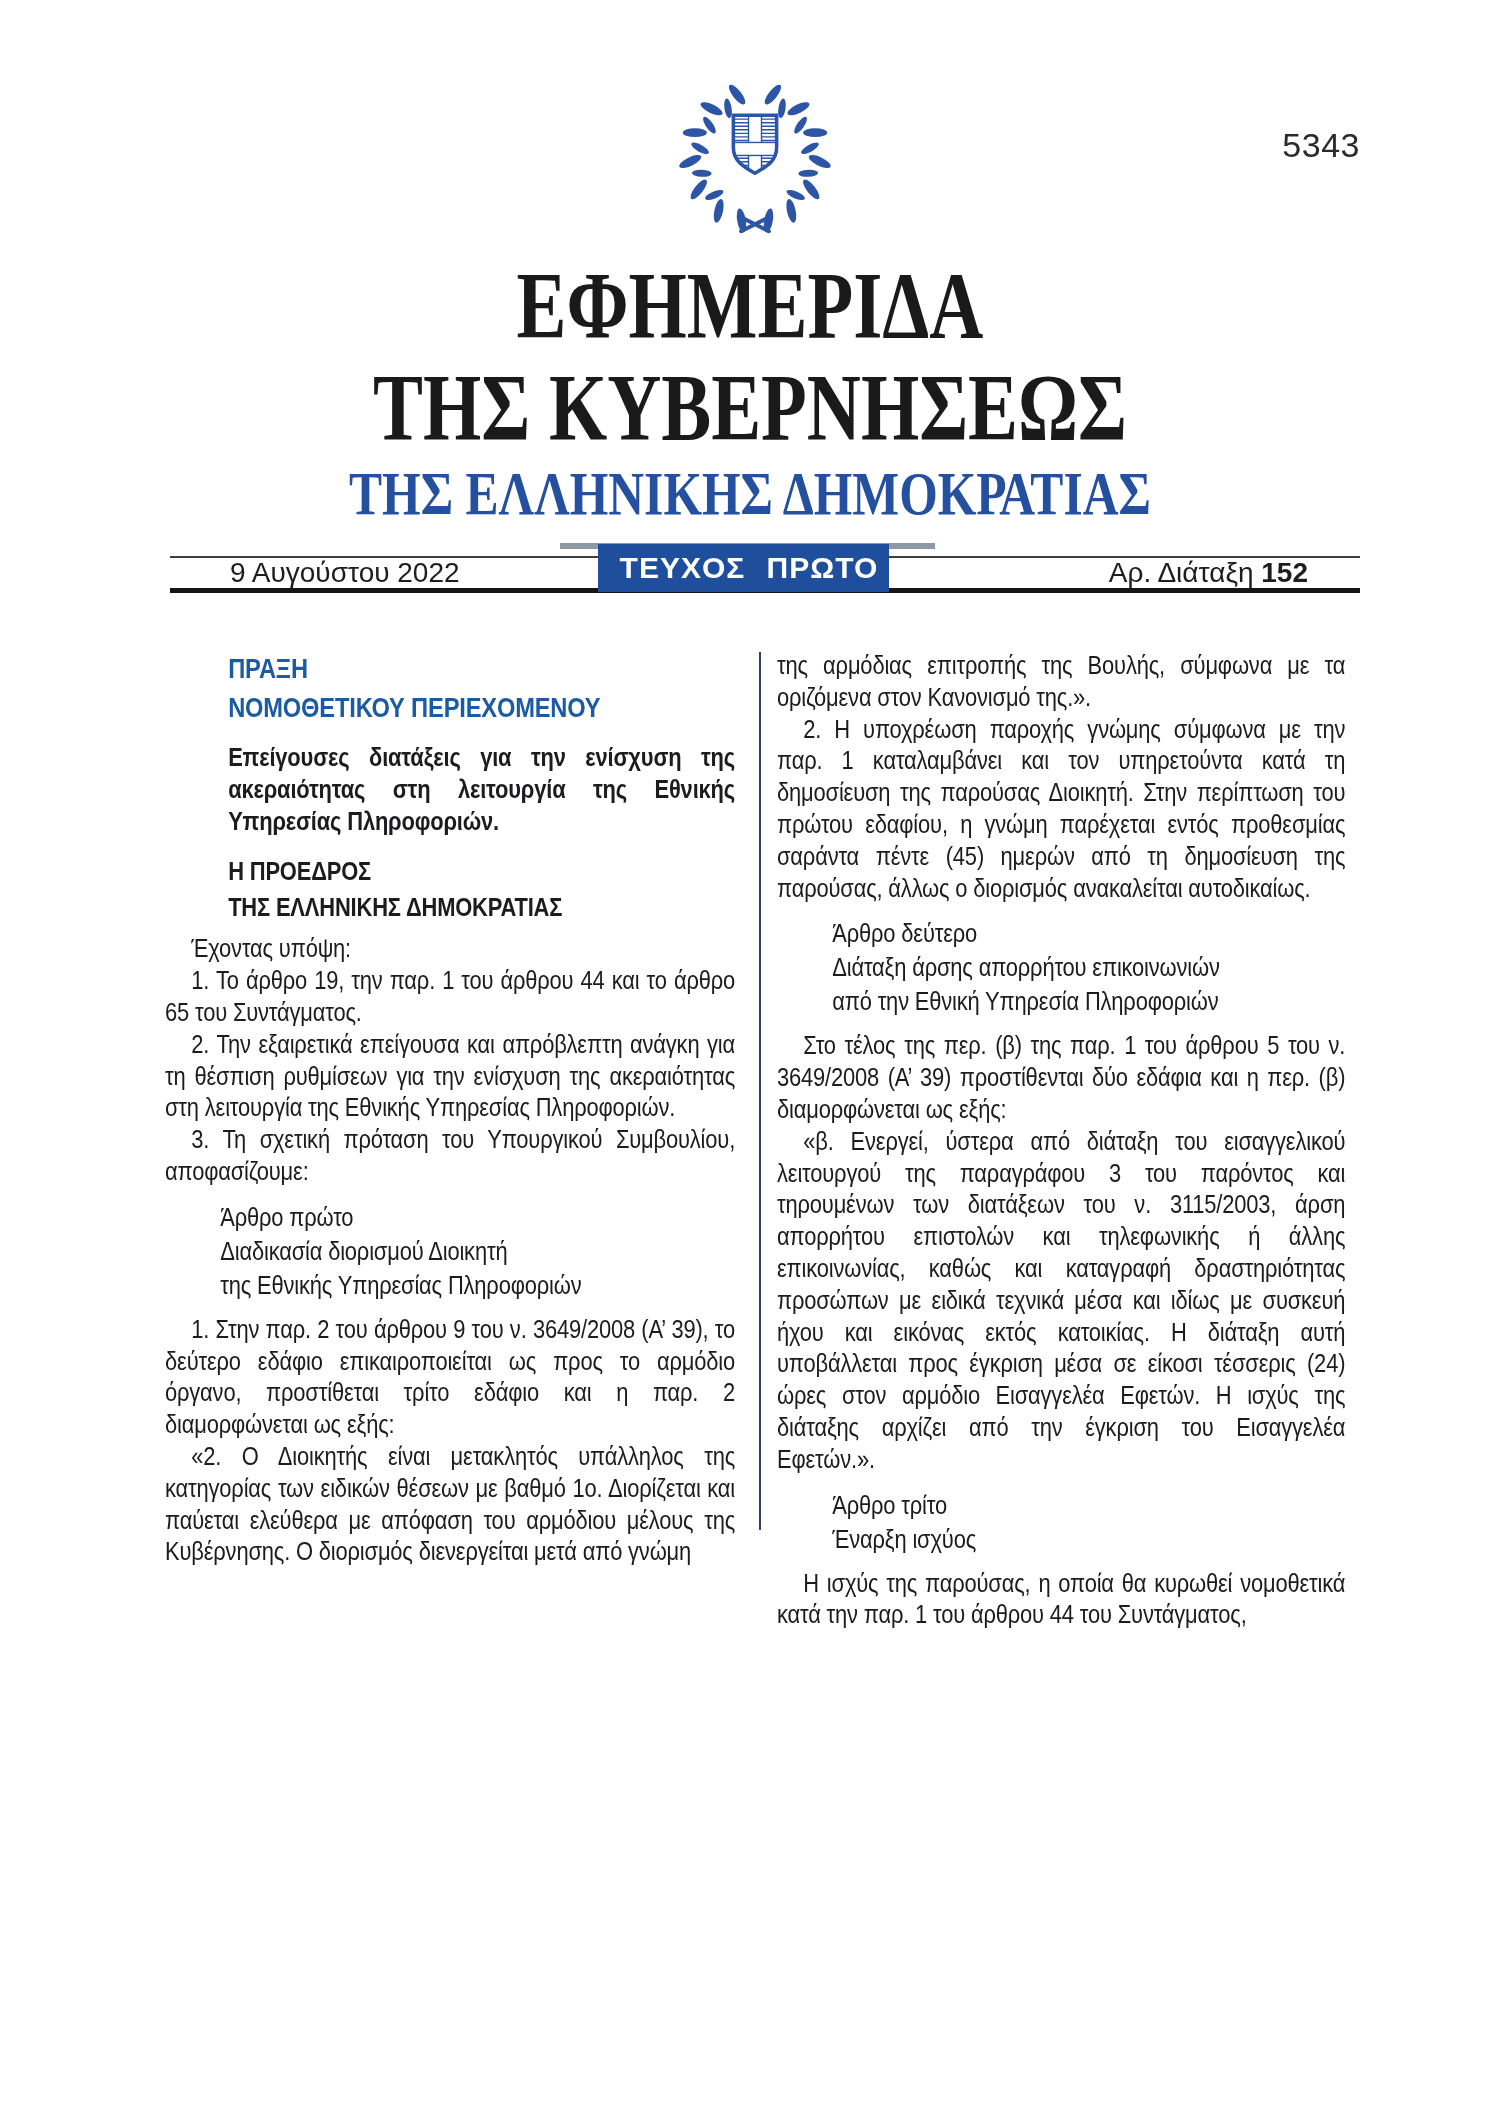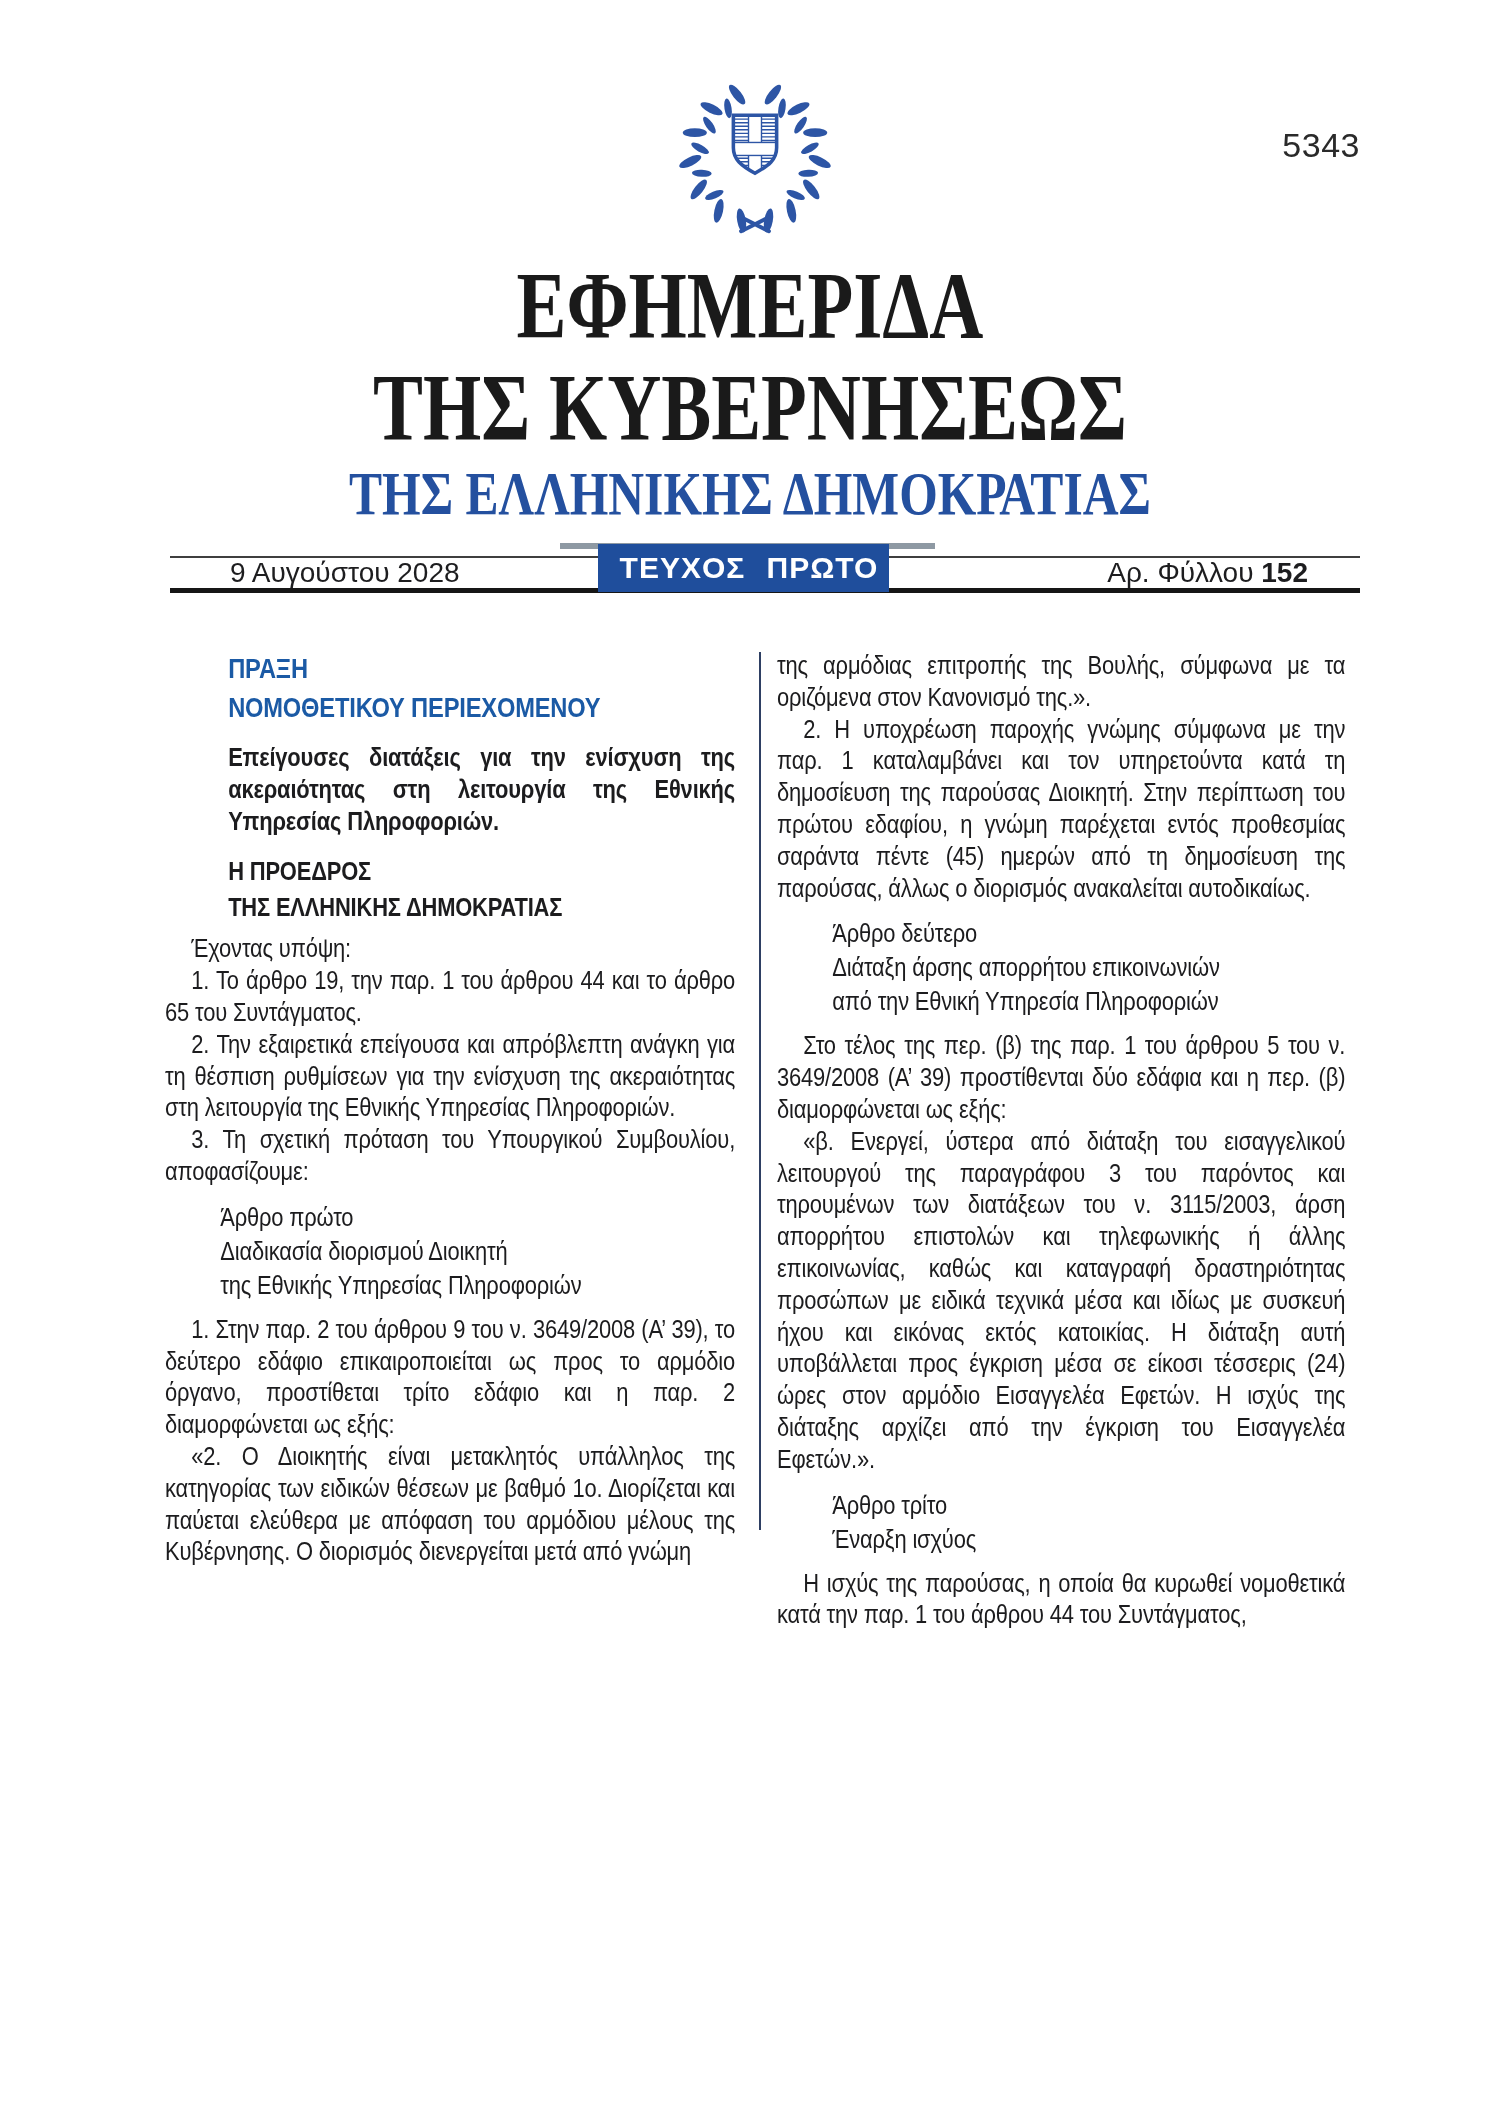--- a/index.html
+++ b/index.html
@@ -140,24 +140,24 @@
   </svg>
 
   <div class="masthead-title title-1">ΕΦΗΜΕΡΙΔΑ</div>
   <div class="masthead-title title-2">ΤΗΣ ΚΥΒΕΡΝΗΣΕΩΣ</div>
   <div class="subtitle">ΤΗΣ ΕΛΛΗΝΙΚΗΣ ΔΗΜΟΚΡΑΤΙΑΣ</div>
 
   <div class="date-bar">
     <div class="rule-thin"></div>
     <div class="rule-thick"></div>
     <div class="gray-cap"></div>
-    <div class="bar-date">9 Αυγούστου 2028</div>
+    <div class="bar-date">9 Αυγούστου 2022</div>
     <div class="issue-box">ΤΕΥΧΟΣ ΠΡΩΤΟ</div>
     <div class="bar-issue">
-      <span>Αρ. Φύλλου</span>&nbsp;<span class="num">152</span>
+      <span>Αρ. Διάταξη</span>&nbsp;<span class="num">152</span>
     </div>
   </div>
 
   <div class="divider"></div>
 
   <div class="column column-left">
       <div class="block heading-blue">
         <div>ΠΡΑΞΗ</div>
         <div>ΝΟΜΟΘΕΤΙΚΟΥ ΠΕΡΙΕΧΟΜΕΝΟΥ</div>
       </div>

